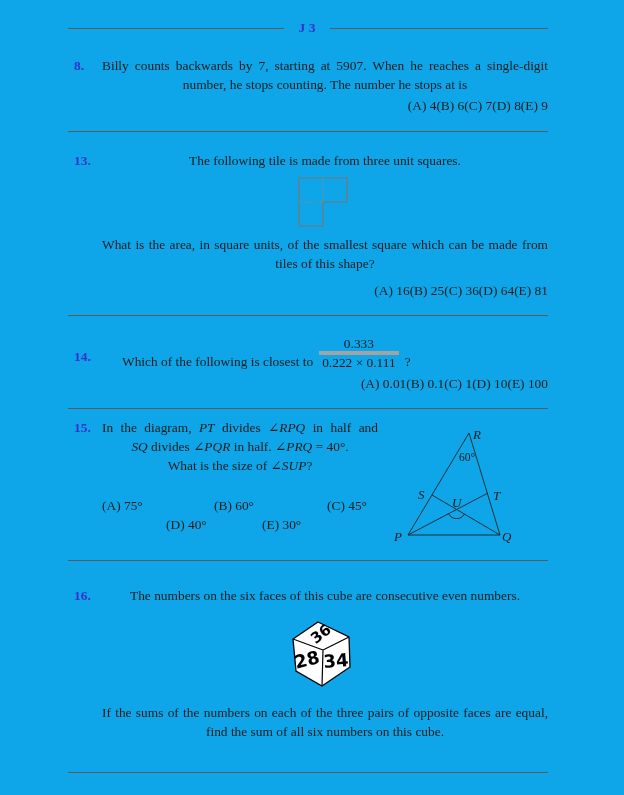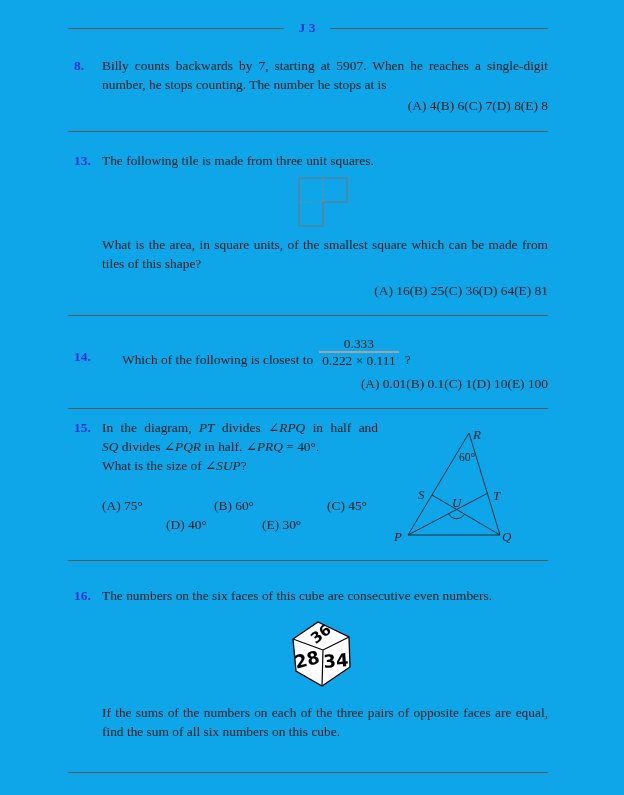--- a/index.html
+++ b/index.html
@@ -8,30 +8,30 @@
     font-family:"Liberation Serif","DejaVu Serif",serif;
     color:#1c1c1c;font-size:13.4px;line-height:17px;overflow:hidden;
   }
   .rule{position:absolute;left:68px;width:480px;border-top:1.2px solid #5a5a5a;}
   .hdr-rule{position:absolute;border-top:1.2px solid #5a5a5a;top:28px;}
   .hdr-rule.l{left:68px;width:216px;}
   .hdr-rule.r{left:330px;width:218px;}
   .hdr-title{position:absolute;left:284px;top:19px;width:46px;text-align:center;
     font-weight:bold;color:#3333cc;font-size:13.5px;}
   .qnum{position:absolute;left:74px;width:24px;font-weight:bold;color:#3333cc;}
-  .qline{position:absolute;left:102px;width:446px;}
+  .qline{position:absolute;left:102px;width:446px;text-align:center;}
   .just{text-align:justify;text-align-last:justify;}
   .narrow{width:276px;}
   .optrow{position:absolute;left:100px;width:448px;display:flex;justify-content:flex-end;}
   .opt{white-space:nowrap;}
   .absopt{position:absolute;white-space:nowrap;margin-top:25px;}
   .it{font-style:italic;}
   .frac-line{position:absolute;left:102px;top:336px;display:flex;align-items:flex-end;gap:6px;margin-left:20px;}
   .frac{display:inline-flex;flex-direction:column;text-align:center;line-height:15px;}
-  .frac .den{border-top:2px solid #a3a3a3;padding:0 3px;}
+  .frac .den{border-top:4px solid #a3a3a3;padding:0 3px;}
   .frac .num{padding:0 3px;}
   svg{position:absolute;overflow:visible;}
   svg text{font-family:"Liberation Serif","DejaVu Serif",serif;}
   .tri-lbl{font-style:italic;font-size:13px;fill:#1c1c1c;}
   .tri-deg{font-size:11.5px;fill:#1c1c1c;}
   .cube-num{font-family:"DejaVu Sans","Liberation Sans",sans-serif;font-weight:bold;fill:#000;}
 </style>
 </head>
 <body>
 
@@ -42,21 +42,21 @@
   <div class="hdr-rule r"></div>
 
   <div class="qnum" style="top:57px">8.</div>
   <div class="qline just" style="top:57px">Billy counts backwards by 7, starting at 5907. When he reaches a single-digit</div>
   <div class="qline" style="top:76px">number, he stops counting. The number he stops at is</div>
   <div class="optrow" style="top:97px">
     <span class="opt">(A) 4</span>
     <span class="opt">(B) 6</span>
     <span class="opt">(C) 7</span>
     <span class="opt">(D) 8</span>
-    <span class="opt">(E) 8</span>
+    <span class="opt">(E) 9</span>
   </div>
 
   <div class="rule" style="top:131px"></div>
 
   <div class="qnum" style="top:152px">13.</div>
   <div class="qline" style="top:152px">The following tile is made from three unit squares.</div>
   <svg width="54" height="54" style="left:296px;top:176px" viewBox="0 0 54 54">
     <path d="M3 2 L51 2 L51 26 L27 26 L27 50 L3 50 Z" fill="none" stroke="#777" stroke-width="1.2"></path>
     <path d="M27 2 L27 26 M3 26 L27 26" fill="none" stroke="#888" stroke-width="1.1" stroke-dasharray="2.6 2.6"></path>
   </svg>

